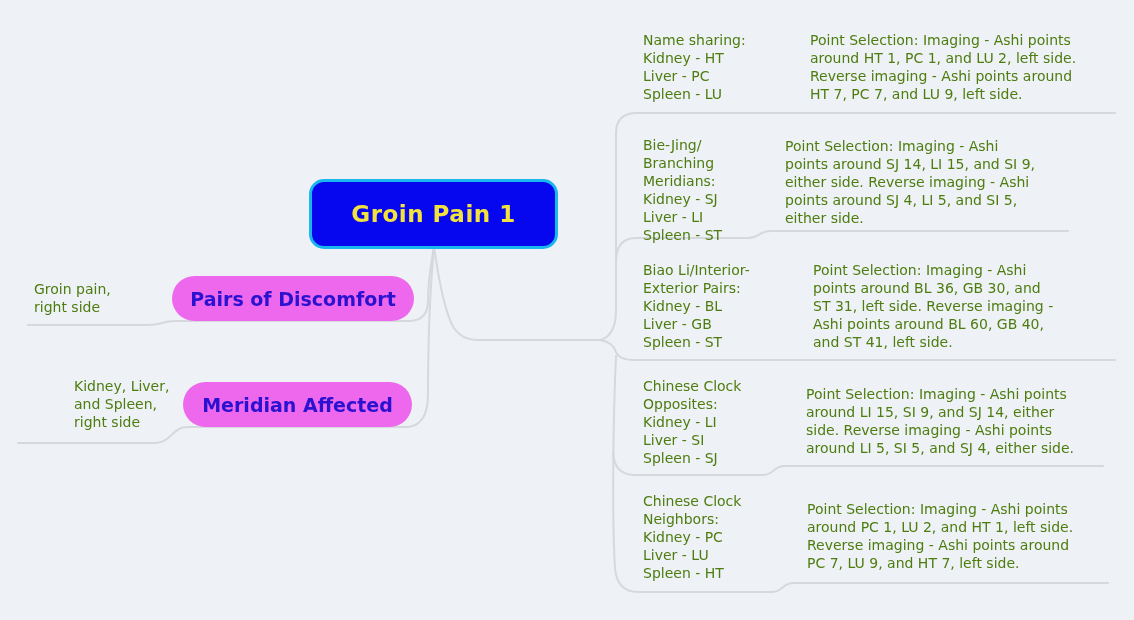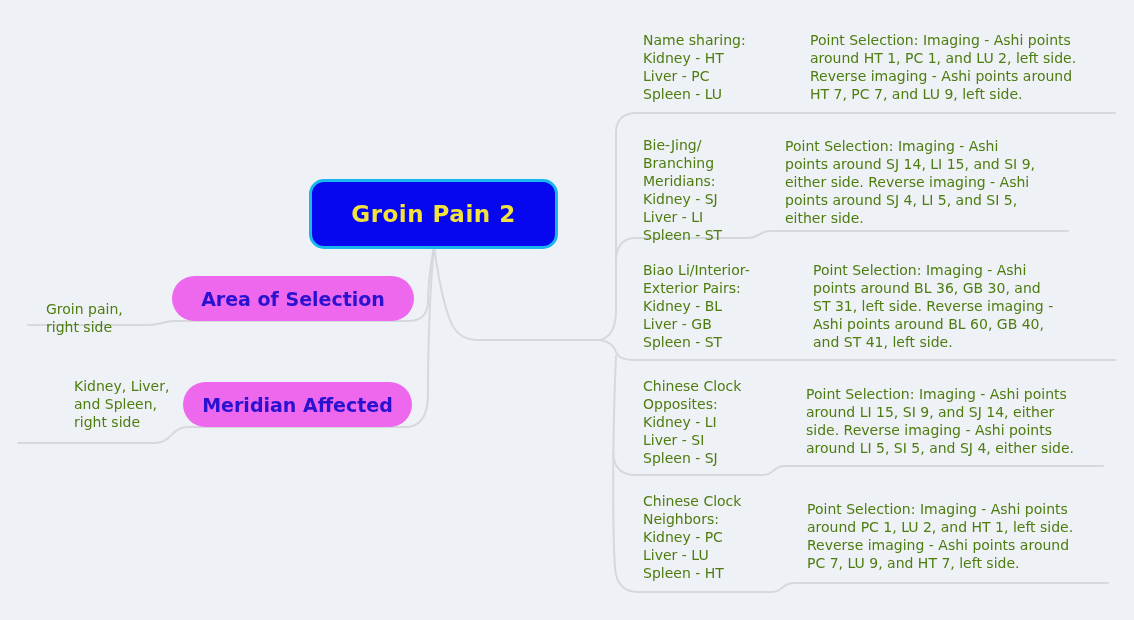--- a/index.html
+++ b/index.html
@@ -44,21 +44,21 @@
     justify-content:flex-start;padding-left:20px;
     white-space:pre-line;line-height:25px;
   }
 
   .gray-text{
     color:#4d7c0f;
     font-size:14px;line-height:18px;
     white-space:pre-line;
     cursor:pointer;
   }
-  .note-1{left:46px;top:280px;margin-top:20px;}
+  .note-1{left:34px;top:280px;}
   .note-2{left:37px;top:377px;margin-left:37px;}
 
   .topic-1{left:643px;top:31px;}
   .detail-1{left:810px;top:31px;}
   .topic-2{left:643px;top:136px;}
   .detail-2{left:785px;top:137px;}
   .topic-3{left:643px;top:261px;}
   .detail-3{left:813px;top:261px;}
   .topic-4{left:643px;top:377px;}
   .detail-4{left:806px;top:385px;}
@@ -82,25 +82,25 @@
 
     <path d="M 616,262 Q 616,238 636,238 L 748,238 C 760,238 758,231 771,231 L 1068,231"></path>
 
     <path d="M 600,340 Q 613,342 616,352 Q 619,360 634,360 L 1115,360"></path>
 
     <path d="M 616,356 C 613,420 612,522 615,568 Q 617,592 638,592 L 772,592 C 784,592 781,583 794,583 L 1108,583"></path>
 
     <path d="M 613,452 Q 614,474 633,475 L 763,475 C 775,475 772,466 785,466 L 1103,466"></path>
   </svg>
 
-  <div class="abs root-node">Groin Pain 2</div>
+  <div class="abs root-node">Groin Pain 1</div>
 
   <div class="abs gray-text note-1">Groin pain,
 right side</div>
-  <div class="abs pill pill-area">Area of Selection</div>
+  <div class="abs pill pill-area">Pairs of Discomfort</div>
 
   <div class="abs gray-text note-2">Kidney, Liver,
 and Spleen,
 right side</div>
   <div class="abs pill pill-meridian">Meridian Affected</div>
 
 
   <div class="abs gray-text topic-1">Name sharing:
 Kidney - HT
 Liver - PC

